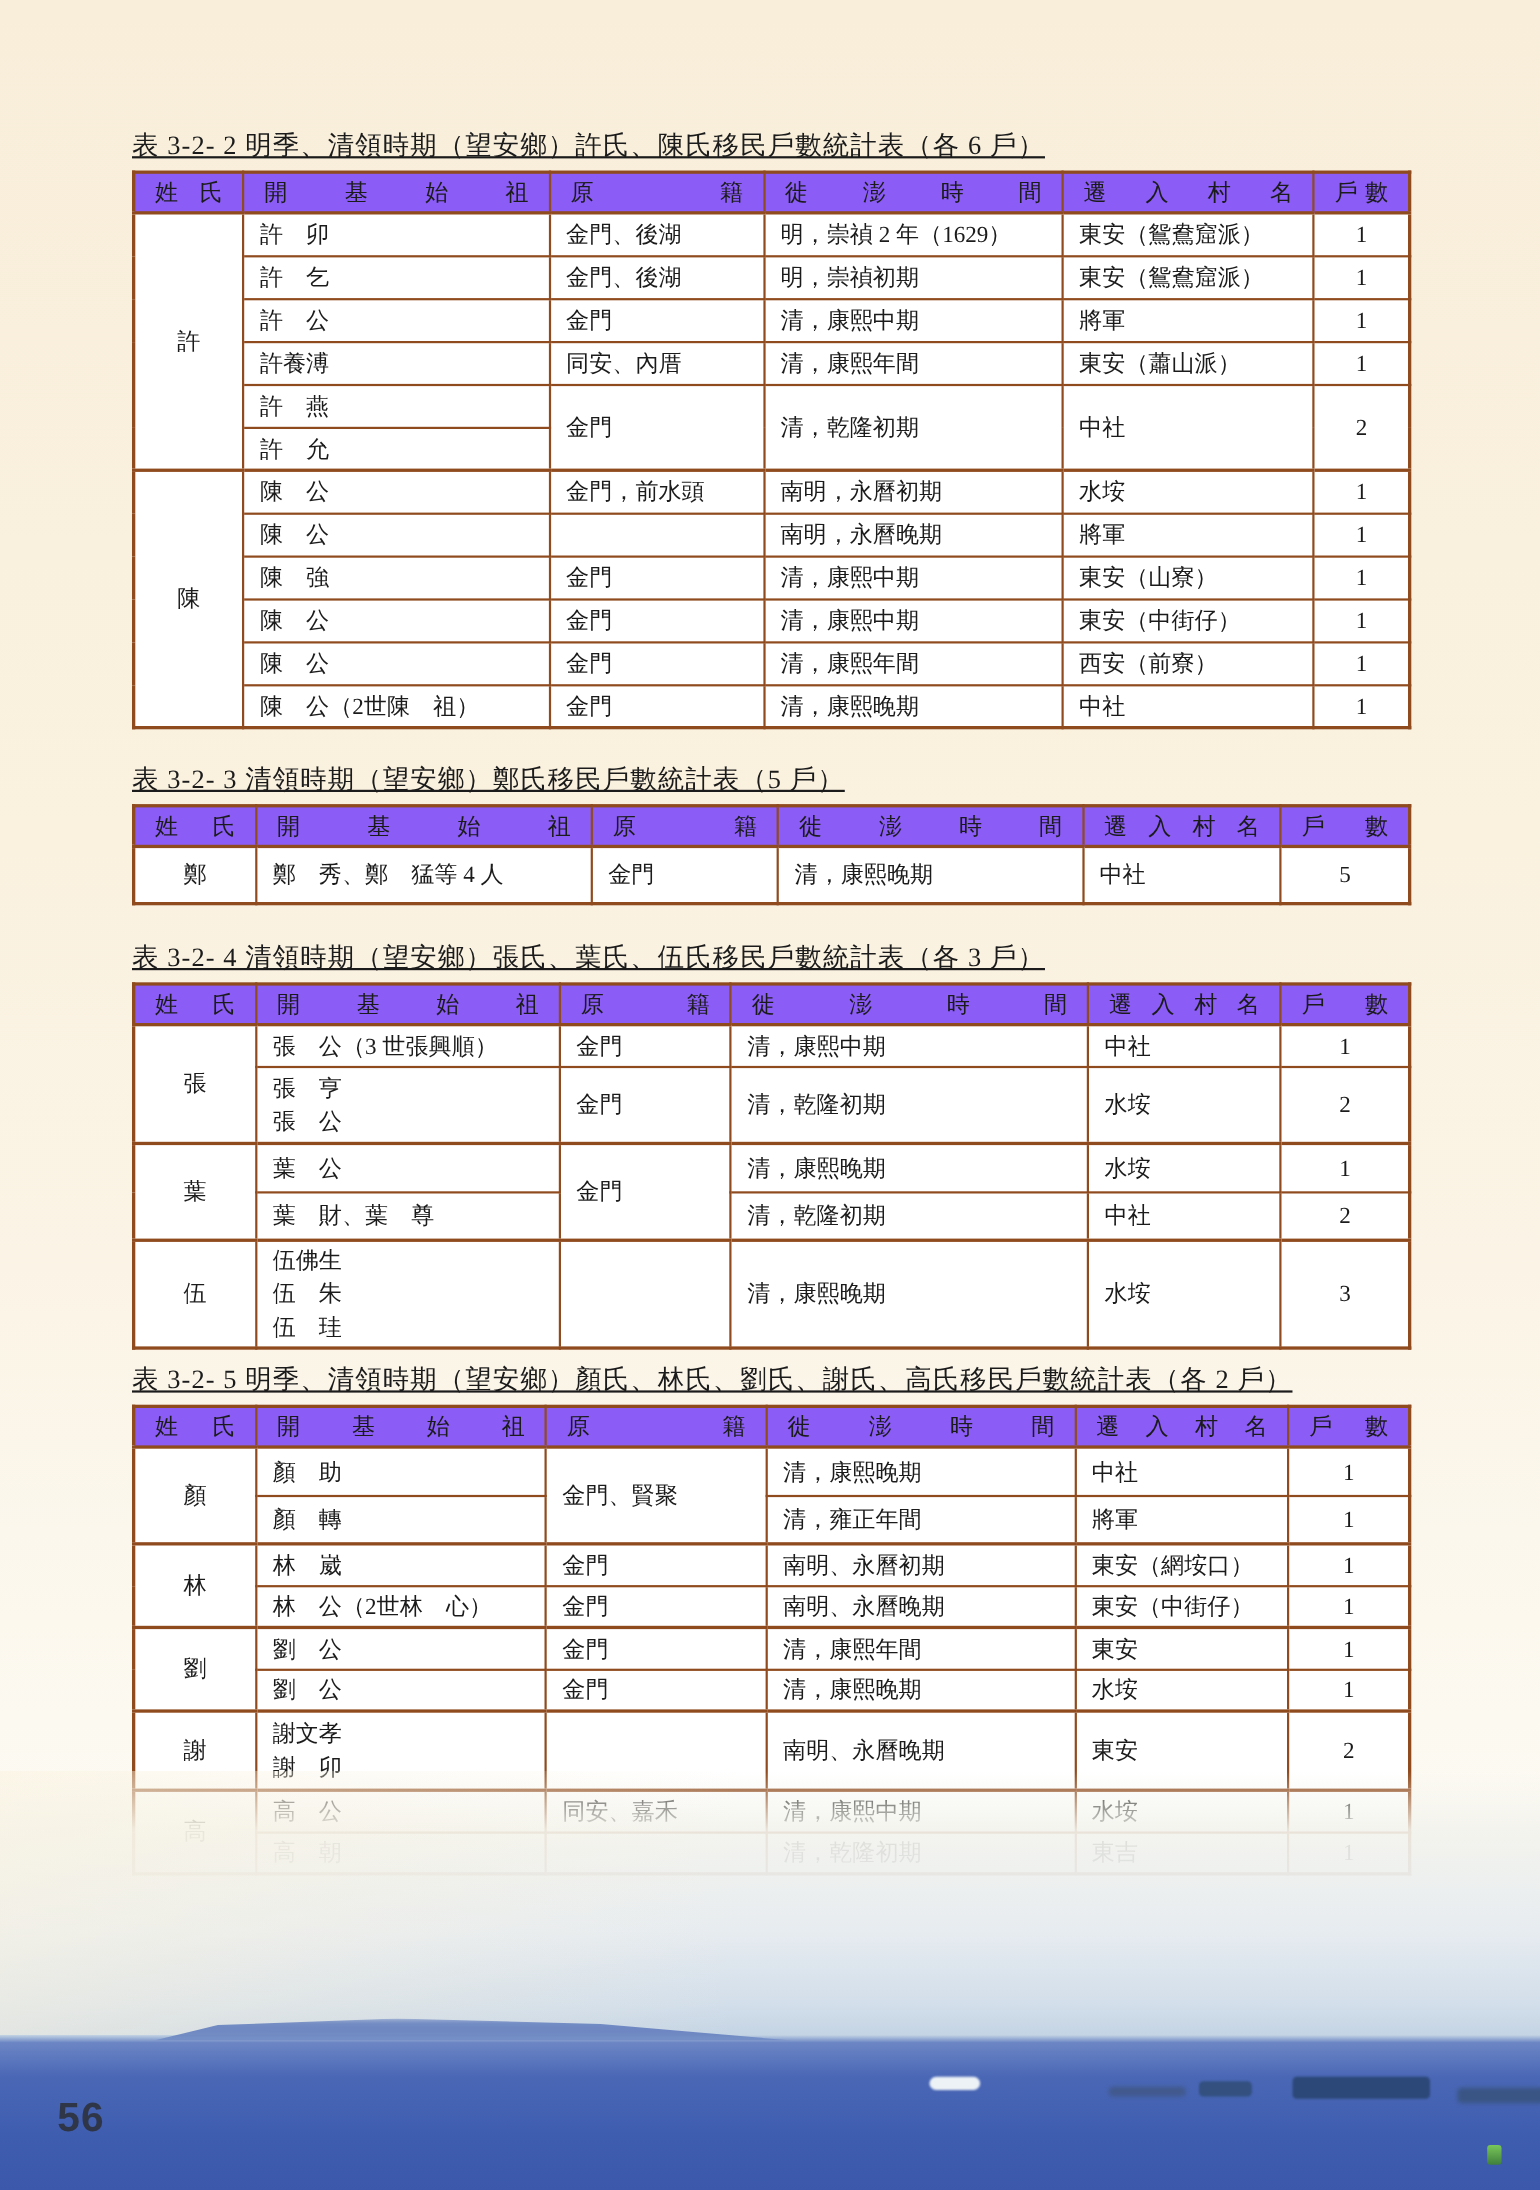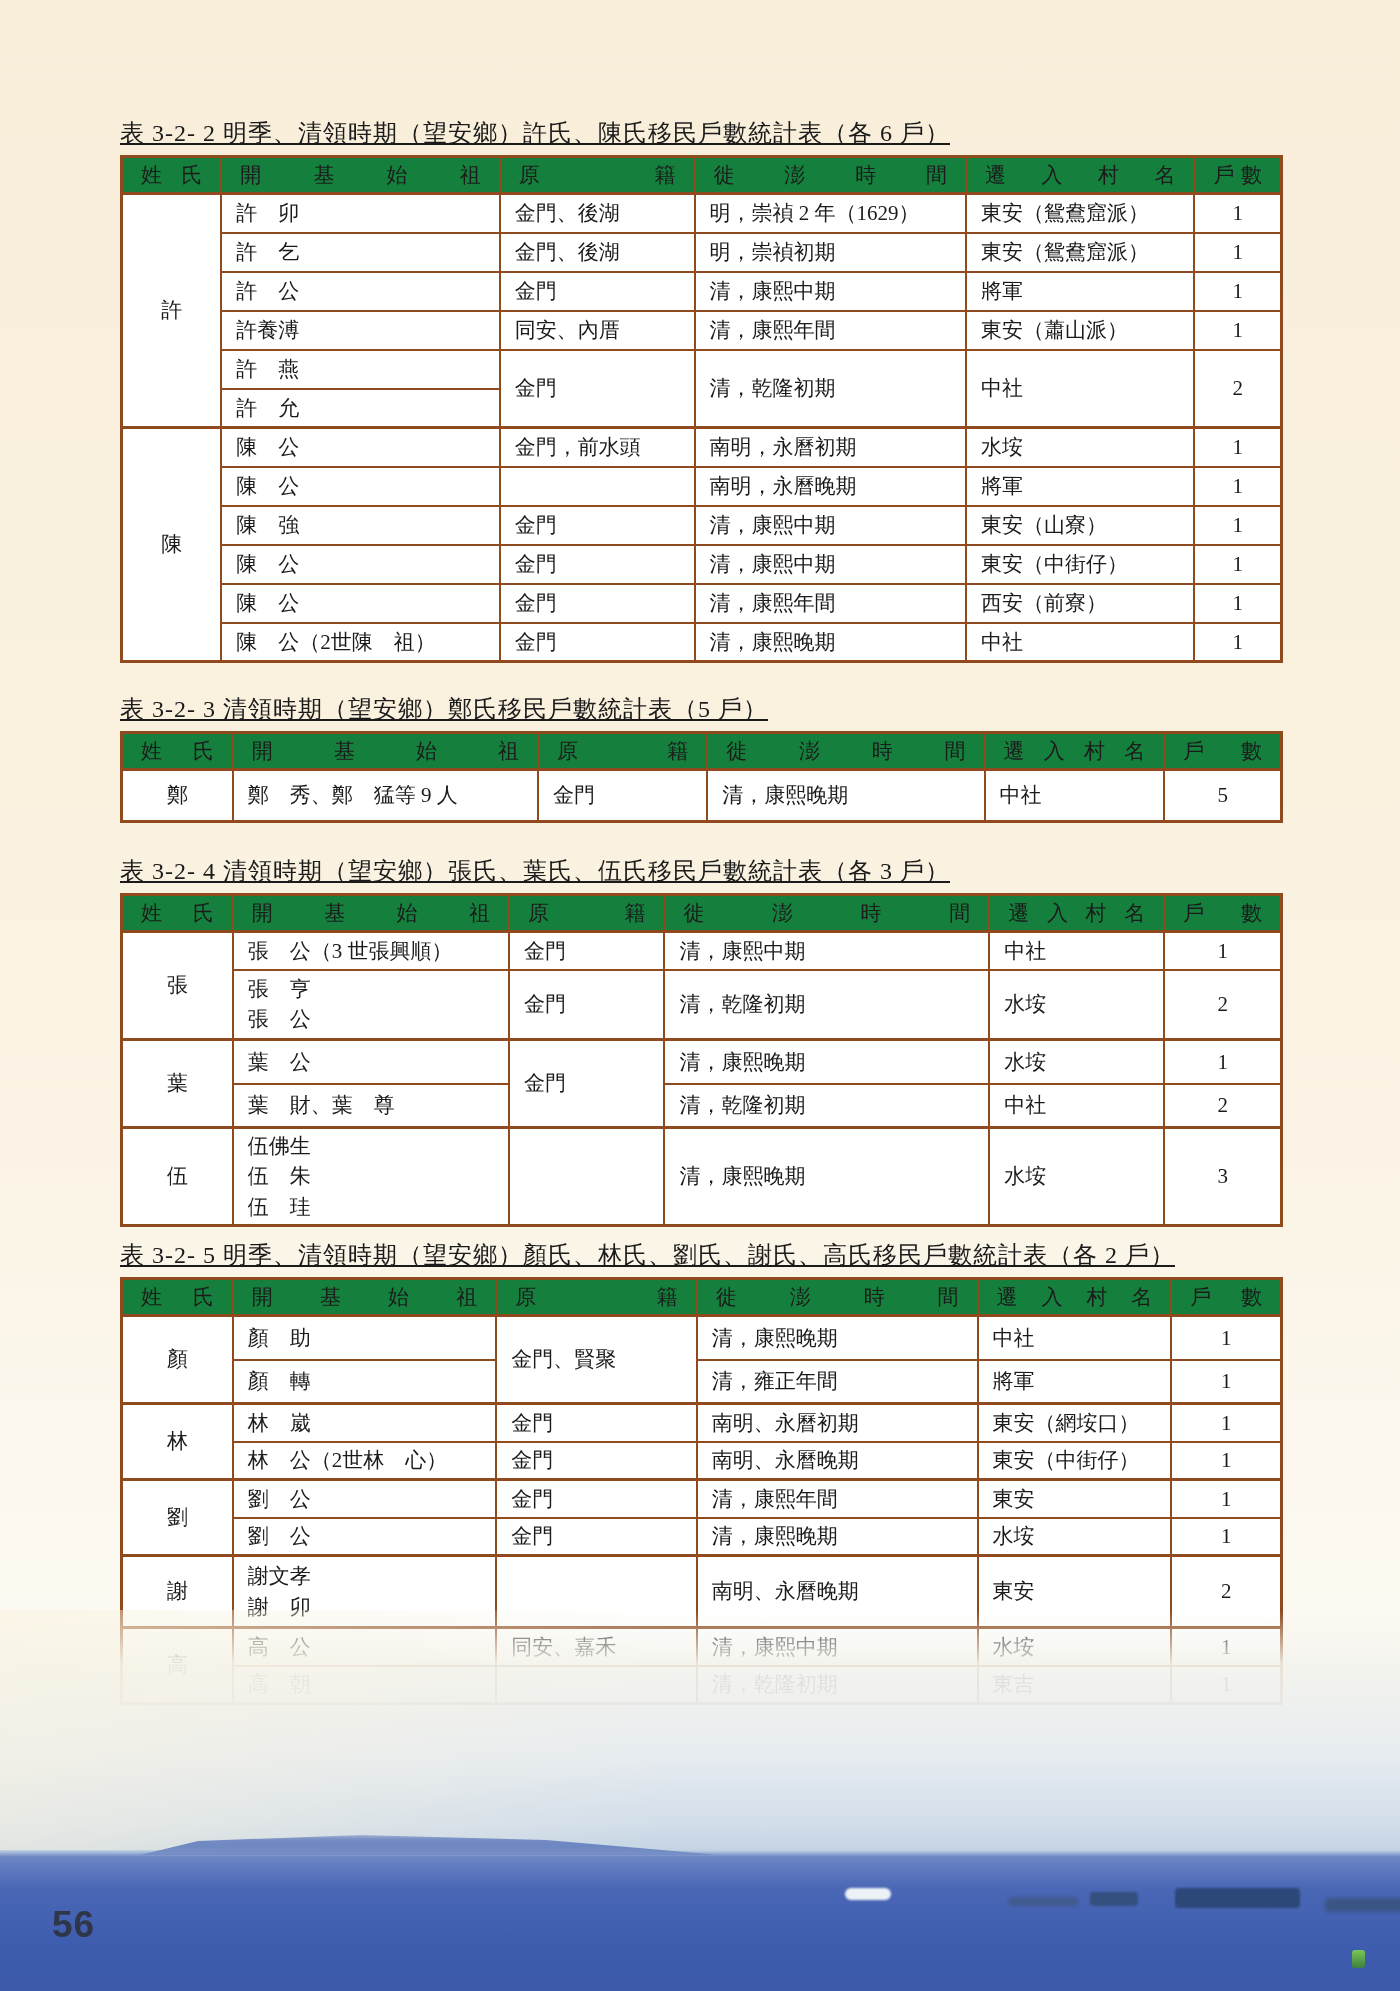--- a/index.html
+++ b/index.html
@@ -8,21 +8,21 @@
     position:relative;width:1400px;height:1991px;overflow:hidden;
     background:linear-gradient(180deg,#F8EEDA 0%,#FAF1DF 38%,#FBF4E6 58%,#FCF8EE 74%,#FCFAF3 83%,#FAFAF4 100%);
   }
   
   .section{position:absolute;left:120px;width:1163px;}
   .ttitle{font-size:24px;line-height:30px;margin:0 0 7px 0;letter-spacing:1px;font-weight:500;text-decoration:underline;}
   table.mtable{border-collapse:collapse;table-layout:fixed;width:100%;background:#FFFFFF;
     border:3px solid #8F4A1D;}
   .mtable th,.mtable td{border:2px solid #8F4A1D;}
   .mtable th{
-    background:#15803d;height:34px;font-weight:normal;font-size:21px;
+    background:#8b5cf6;height:34px;font-weight:normal;font-size:21px;
     padding:0 18px;text-align:justify;text-align-last:justify;text-justify:inter-character;
   }
   .mtable td{font-size:21px;padding:2px 8px 2px 14px;vertical-align:middle;
     white-space:pre-line;line-height:1.45;}
   .mtable thead th{border-bottom-width:3px;}
   td.c-surname{text-align:center;padding:0;}
   td.c-num{text-align:center;padding:0;}
   tr.thick td{border-top-width:3px;}
   .t1 tbody tr{height:39px;}
   .t2 tbody tr{height:52px;}
@@ -198,21 +198,21 @@
           <th>開 基 始 祖</th>
           <th>原 籍</th>
           <th>徙 澎 時 間</th>
           <th>遷 入 村 名</th>
           <th>戶 數</th>
         </tr>
       </thead>
       <tbody>
         <tr>
           <td class="c-surname">鄭</td>
-          <td>鄭　秀、鄭　猛等 9 人</td>
+          <td>鄭　秀、鄭　猛等 4 人</td>
           <td>金門</td>
           <td>清，康熙晚期</td>
           <td>中社</td>
           <td class="c-num">5</td>
         </tr>
       </tbody>
     </table>
   </div>
 
   <div class="section" style="top:856px;">

